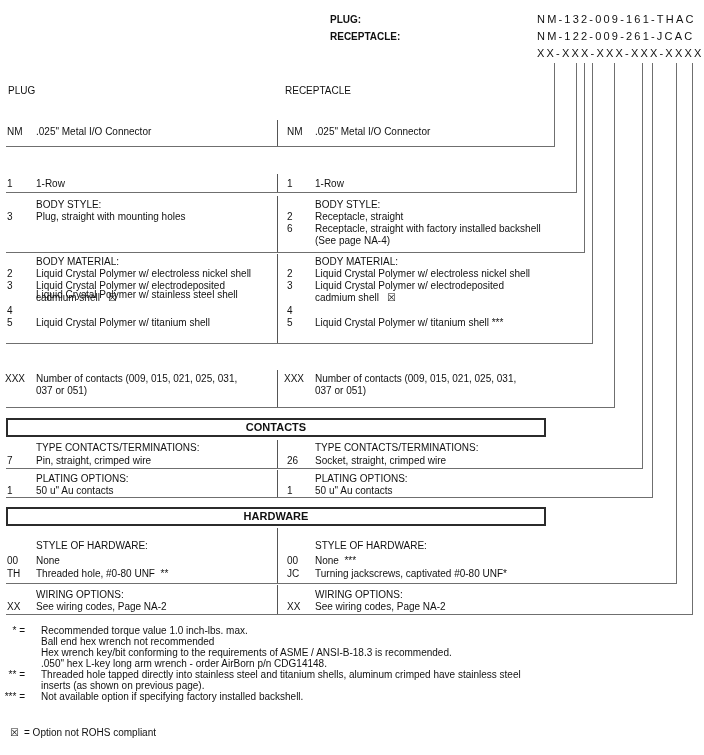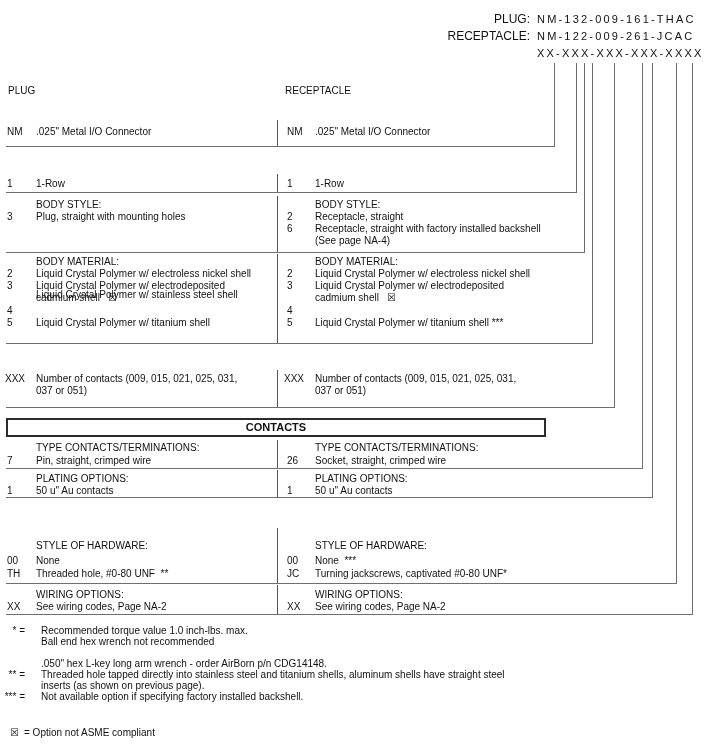--- a/index.html
+++ b/index.html
@@ -4,22 +4,22 @@
 <style>
   html,body{margin:0;padding:0;background:#ffffff;}
   .canvas{position:relative;width:704px;height:755px;background:#ffffff;
           font-family:"Liberation Sans","DejaVu Sans",sans-serif;color:#111111;overflow:hidden;}
   .t{position:absolute;font-size:10px;line-height:12px;white-space:pre;}
   .box{position:absolute;left:6px;width:536px;height:15px;border:2px solid #2b2b2b;
        text-align:center;font-weight:bold;font-size:11px;line-height:15px;white-space:pre;}
   .hl{position:absolute;height:1px;background:#6f6f6f;}
   .vl{position:absolute;width:1px;background:#6f6f6f;}
   .cd{position:absolute;width:1px;background:#555555;}
-  .pn-label{position:absolute;left:330px;width:200px;text-align:right;
-            font-weight:normal;font-size:12px;line-height:13px;white-space:pre;}
+  .pn-label{position:absolute;left:330px;width:200px;
+            font-weight:bold;font-size:10px;line-height:13px;white-space:pre;}
   .pn-val{position:absolute;left:537px;font-size:11px;line-height:13px;
           letter-spacing:2.2px;white-space:pre;}
   .fn-m{position:absolute;left:0;width:25px;text-align:right;}
   .fn-t{left:29px;margin-left:12px;}
 </style>
 </head>
 <body>
 
 <div class="canvas">
 
@@ -120,43 +120,45 @@
   <span class="t" style="left:36px;top:455px">Pin, straight, crimped wire</span>
   <span class="t" style="left:287px;top:455px">26</span>
   <span class="t" style="left:315px;top:455px">Socket, straight, crimped wire</span>
   <span class="t" style="left:36px;top:473px">PLATING OPTIONS:</span>
   <span class="t" style="left:315px;top:473px">PLATING OPTIONS:</span>
   <span class="t" style="left:7px;top:485px">1</span>
   <span class="t" style="left:36px;top:485px">50 u" Au contacts</span>
   <span class="t" style="left:287px;top:485px">1</span>
   <span class="t" style="left:315px;top:485px">50 u" Au contacts</span>
 
+  <div class="box" style="top:507px">HARDWARE</div>
   <span class="t" style="left:36px;top:540px">STYLE OF HARDWARE:</span>
   <span class="t" style="left:315px;top:540px">STYLE OF HARDWARE:</span>
   <span class="t" style="left:7px;top:555px">00</span>
   <span class="t" style="left:36px;top:555px">None</span>
   <span class="t" style="left:7px;top:568px">TH</span>
   <span class="t" style="left:36px;top:568px">Threaded hole, #0-80 UNF  **</span>
   <span class="t" style="left:287px;top:555px">00</span>
   <span class="t" style="left:315px;top:555px">None  ***</span>
   <span class="t" style="left:287px;top:568px">JC</span>
   <span class="t" style="left:315px;top:568px">Turning jackscrews, captivated #0-80 UNF*</span>
   <span class="t" style="left:36px;top:589px">WIRING OPTIONS:</span>
   <span class="t" style="left:315px;top:589px">WIRING OPTIONS:</span>
   <span class="t" style="left:7px;top:601px">XX</span>
   <span class="t" style="left:36px;top:601px">See wiring codes, Page NA-2</span>
   <span class="t" style="left:287px;top:601px">XX</span>
   <span class="t" style="left:315px;top:601px">See wiring codes, Page NA-2</span>
 
   <span class="t fn-m" style="top:625px">* =</span>
   <span class="t fn-t" style="top:625px">Recommended torque value 1.0 inch-lbs. max.</span>
   <span class="t fn-t" style="top:636px">Ball end hex wrench not recommended</span>
+  <span class="t fn-t" style="top:647px">Hex wrench key/bit conforming to the requirements of ASME / ANSI-B-18.3 is recommended.</span>
   <span class="t fn-t" style="top:658px">.050" hex L-key long arm wrench - order AirBorn p/n CDG14148.</span>
   <span class="t fn-m" style="top:669px">** =</span>
-  <span class="t fn-t" style="top:669px">Threaded hole tapped directly into stainless steel and titanium shells, aluminum shells have straight steel</span>
+  <span class="t fn-t" style="top:669px">Threaded hole tapped directly into stainless steel and titanium shells, aluminum crimped have stainless steel</span>
   <span class="t fn-t" style="top:680px">inserts (as shown on previous page).</span>
   <span class="t fn-m" style="top:691px">*** =</span>
   <span class="t fn-t" style="top:691px">Not available option if specifying factory installed backshell.</span>
 
   <span class="t" style="left:10px;top:727px">☒</span>
-  <span class="t" style="left:24px;top:727px">= Option not ASME compliant</span>
+  <span class="t" style="left:24px;top:727px">= Option not ROHS compliant</span>
 
 </div>
 
 </body></html>

